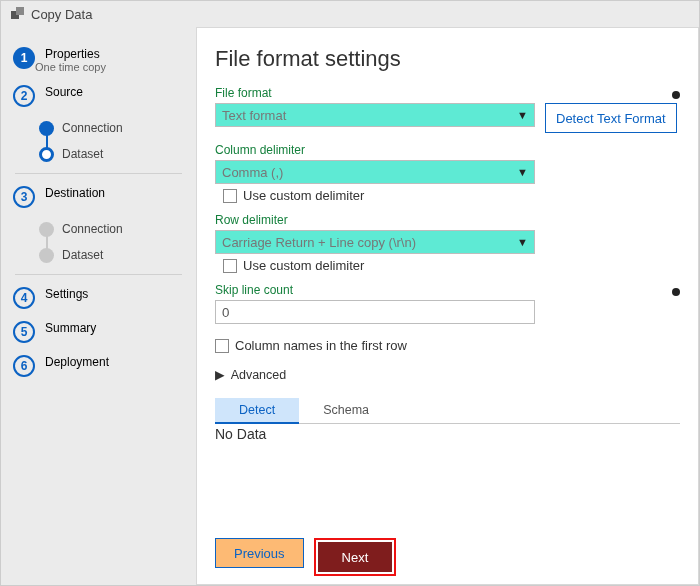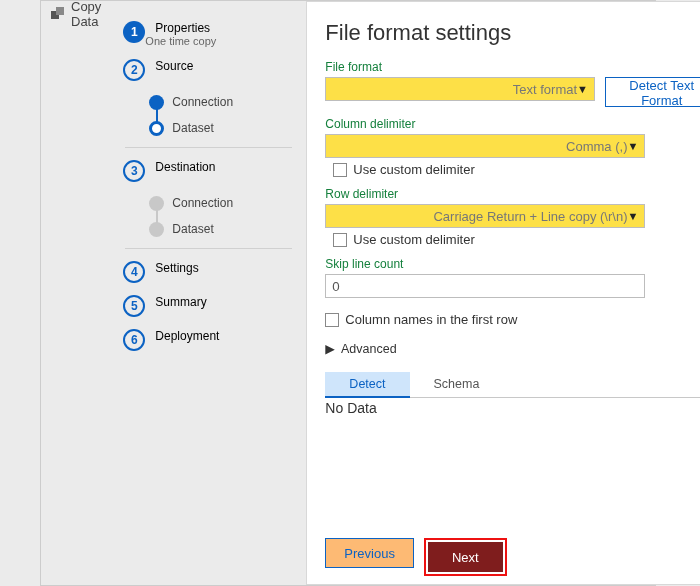--- a/index.html
+++ b/index.html
@@ -1,17 +1,17 @@
 <!DOCTYPE html>
 <html><head>
 <meta charset="utf-8">
 <style>
   * { box-sizing: border-box; margin: 0; padding: 0; }
   html, body { width: 700px; height: 586px; font-family: "Segoe UI", Arial, sans-serif; font-size: 13px; color: #333; background: #ebebeb; }
-  .frame { width: 616px; height: 586px; background: #ebebeb; display: flex; flex-direction: row; border: 1px solid #ccc; margin-left: 40px; }
+  .frame { width: 700px; height: 586px; background: #ebebeb; display: flex; flex-direction: column; border: 1px solid #ccc; }
   .titlebar { height: 26px; padding: 4px 10px; display: flex; align-items: center; gap: 6px; color: #444; font-size: 13px; }
   .titlebar .icon svg { display: block; }
   .body { flex: 1; display: flex; }
   .sidebar { width: 195px; padding: 14px 0 0 0; }
   .step { display: flex; align-items: flex-start; padding: 6px 12px; cursor: pointer; }
   .circle { width: 22px; height: 22px; border-radius: 50%; display: flex; align-items: center; justify-content: center; font-size: 12px; font-weight: 600; flex: none; }
   .circle.filled { background: #0b62c3; color: #fff; }
   .circle.outline { border: 2px solid #0b62c3; color: #0b62c3; background: transparent; }
   .step-label { margin-left: 10px; font-size: 12px; color: #000000; }
   .step-sub { font-size: 11px; color: #666; }
@@ -25,21 +25,21 @@
   .dot.grey { background: #c8c8c8; }
   .hr { height: 1px; background: #d0d0d0; margin: 6px 14px; }
 
   .panel { flex: 1; background: #fff; border: 1px solid #d8d8d8; margin: 0 0 0 0; padding: 18px 18px 8px 18px; position: relative; display: flex; flex-direction: column; overflow: hidden; }
   h1 { font-size: 22px; font-weight: 400; margin-bottom: 14px; }
   .field-group { margin-bottom: 10px; }
   .field-label-row { display: flex; align-items: center; justify-content: space-between; }
   .field-label { font-size: 12px; color: #15803d; margin-bottom: 3px; display: block; }
   .info-dot { width: 8px; height: 8px; border-radius:50%; background:#222; display:inline-block; }
   .row-with-btn { display: flex; gap: 10px; align-items: flex-start; }
-  .select { height: 24px; border: 1px solid #bdbdbd; background: #fde047; padding: 0 6px; width: 320px; color: #777; display: flex; align-items: center; justify-content: flex-end; cursor: pointer; }
+  .select { height: 24px; border: 1px solid #bdbdbd; background: #5eead4; padding: 0 6px; width: 320px; color: #777; display: flex; align-items: center; justify-content: space-between; cursor: pointer; gap: 25px; }
   .select .caret { font-size: 11px; color:#222; }
   .detect-btn { border: 1px solid #0b62c3; color: #0b62c3; background: #fff; height: 30px; padding: 0 10px; font-size: 13px; cursor: pointer; }
   .checkbox-row { display: flex; align-items: center; gap: 6px; margin-top: 4px; margin-left: 8px; }
   .checkbox { width: 14px; height: 14px; border: 1px solid #888; display: inline-block; cursor: pointer; }
   .textinput { height: 24px; border: 1px solid #bdbdbd; width: 320px; padding: 0 6px; color:#555; }
   .advanced { display: flex; align-items: center; gap: 6px; font-size: 12.5px; margin: 6px 0 10px 0; cursor: pointer; }
   .tabs { display: flex; border-bottom: 1px solid #c8c8c8; margin-top: 6px; }
   .tab { padding: 5px 24px; font-size: 12.5px; color: #555; cursor: pointer; }
   .tab.active { background: #cfe5fb; color: #0b62c3; border-bottom: 2px solid #0b62c3; margin-bottom: -1px; }
   .table-empty { font-size: 14px; color:#333; padding: 2px 0; }

